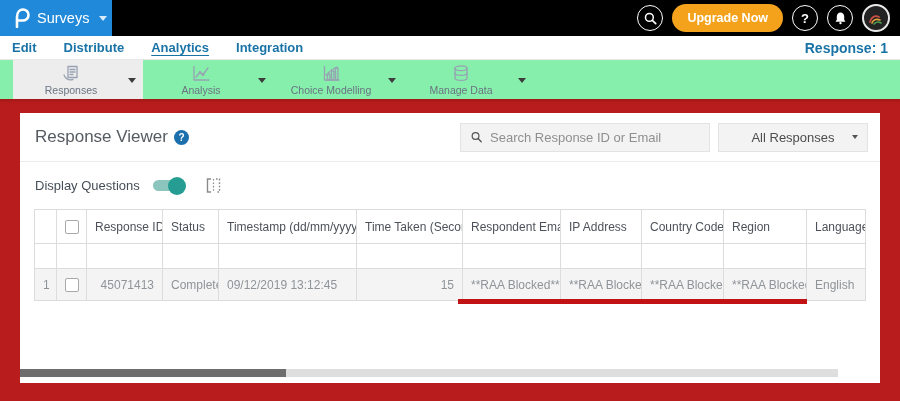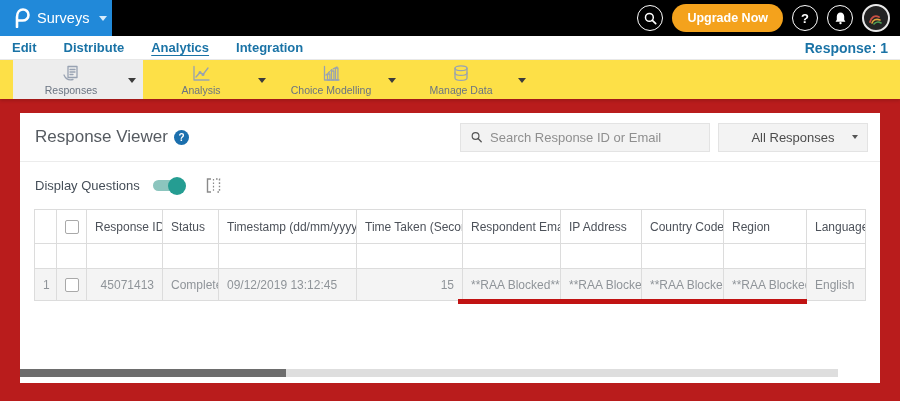--- a/index.html
+++ b/index.html
@@ -22,21 +22,21 @@
   .upgrade-btn { background:#f4a21c; border:none; color:#fff; font-weight:700; font-size:12.5px; font-family:inherit; padding:7px 15px; border-radius:15px; cursor:pointer; }
   .avatar { width:28px; height:28px; border:2px solid #e8e8e8; border-radius:50%; background:#232323; display:flex; align-items:center; justify-content:center; overflow:hidden; cursor:pointer; }
 
   
   .survey-nav { height:24px; background:#fff; display:flex; align-items:center; padding:0 12px; gap:27px; border-bottom:1px solid #e9e9e9; }
   .nav-item { font-size:13px; font-weight:700; color:#1a73a6; cursor:pointer; }
   .nav-item.active { text-decoration:underline; text-underline-offset:3px; }
   .response-counter { margin-left:auto; font-size:14px; font-weight:700; color:#1a73a6; }
 
   
-  .toolbar { height:39px; background:#fde047; display:flex; align-items:stretch; padding-left:13px; box-shadow:0 2px 3px rgba(0,0,0,.14); position:relative; z-index:2; }
+  .toolbar { height:39px; background:#86efac; display:flex; align-items:stretch; padding-left:13px; box-shadow:0 2px 3px rgba(0,0,0,.14); position:relative; z-index:2; }
   .module { width:130px; position:relative; display:flex; cursor:pointer; }
   .module.active { background:#ededed; }
   .module-main { flex:1; display:flex; flex-direction:column; align-items:center; justify-content:center; padding-right:14px; }
   .module-label { font-size:10.5px; color:#6a7482; margin-top:1px; white-space:nowrap; }
   .module-caret { position:absolute; right:7px; top:50%; transform:translateY(-2px); color:#3c3c3c; }
   .mod-icon { stroke:#98a2b2; fill:none; stroke-width:1.3; stroke-linecap:round; stroke-linejoin:round; }
 
   
   .main-area { position:relative; height:360px; background:#b91c1c; }
   .card { position:absolute; left:20px; top:14px; width:860px; height:270px; background:#fff; }

